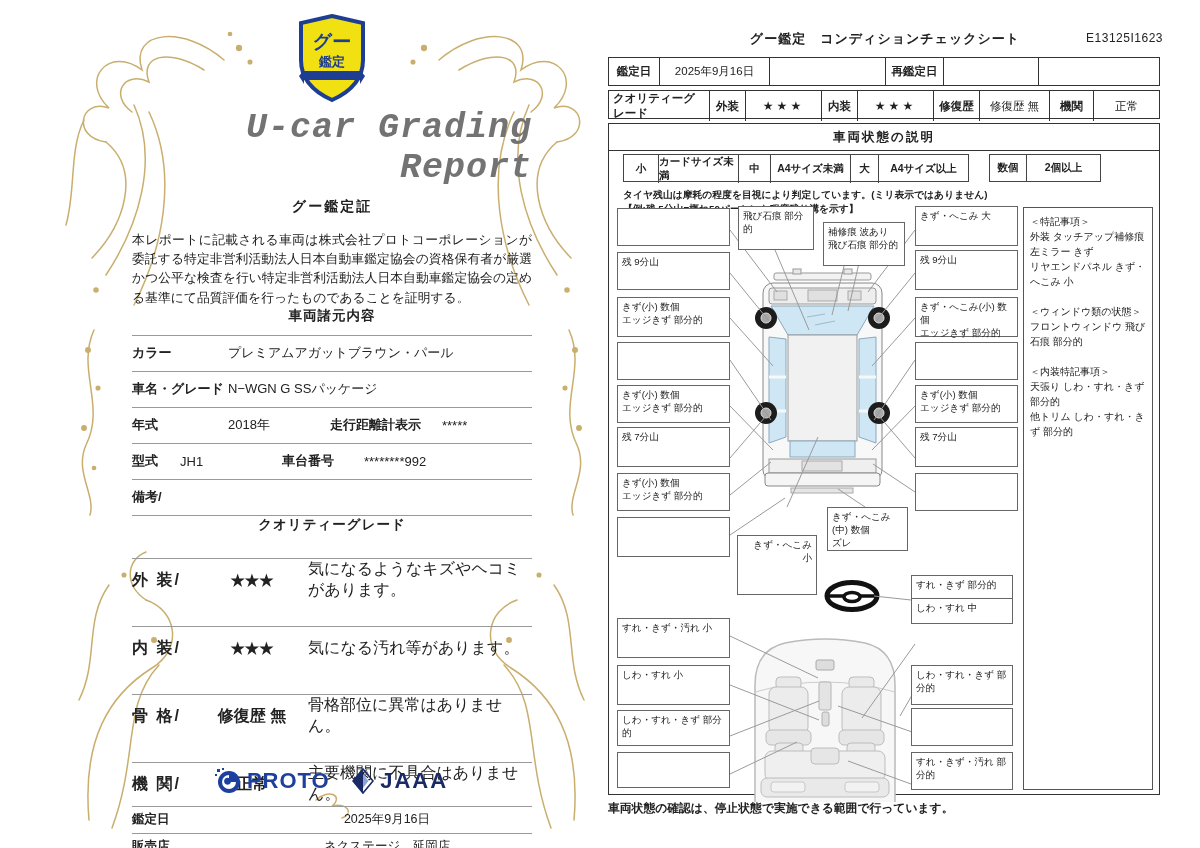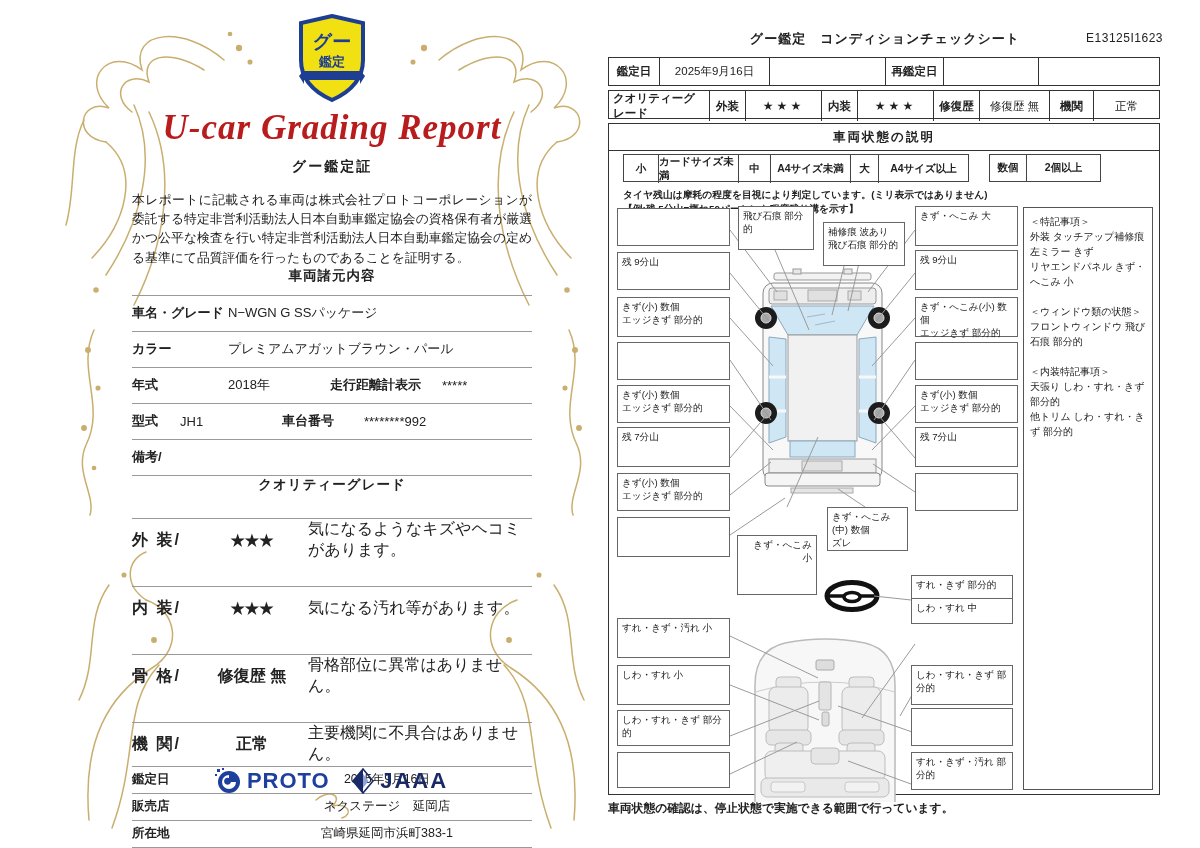--- a/index.html
+++ b/index.html
@@ -9,22 +9,22 @@
   *{box-sizing:border-box; margin:0; padding:0;}
   html,body{width:1200px;height:848px;}
   body{position:relative;background:#fff;font-family:"Liberation Sans",sans-serif;color:var(--ink);overflow:hidden;}
 
   
   .page-left{position:absolute;left:54px;top:0;width:555px;height:848px;}
   .ornament{position:absolute;left:0;top:0;width:555px;height:848px;pointer-events:none;}
   .lp-content{position:absolute;left:78px;top:14px;width:400px;}
   .badge-wrap{text-align:center;height:96px;}
   .badge-wrap svg{display:inline-block;}
-  .report-title{text-align:center;font-family:Liberation Serif, serif;font-style:italic;font-weight:bold;
-    font-size:35px;color:#b91c1c;letter-spacing:1px;margin-top:-2px;}
+  .report-title{text-align:right;font-family:Liberation Mono, monospace;font-style:italic;font-weight:bold;
+    font-size:35px;color:#737373;letter-spacing:1px;margin-top:-2px;}
   .report-sub{text-align:center;font-size:14px;font-weight:bold;margin-top:10px;letter-spacing:2px;}
   .intro{margin-top:14px;font-family:"DejaVu Serif",serif;font-size:12.8px;line-height:1.5;text-align:justify;}
   .sec-title{text-align:center;font-weight:bold;font-size:13.5px;margin-top:0;letter-spacing:1px;}
   .spec-table{margin-top:10px;border-bottom:1px solid #999;}
   .srow{display:grid;align-items:center;min-height:36px;border-top:1px solid #999;font-size:13px;}
   .srow .lbl{font-weight:bold;}
   .srow.r-name{grid-template-columns:96px 1fr;}
   .srow.r-color{grid-template-columns:96px 1fr;}
   .srow.r-year{grid-template-columns:96px 102px 112px 1fr;}
   .srow.r-model{grid-template-columns:48px 102px 82px 1fr;}
@@ -138,27 +138,27 @@
         <polygon points="66,62 61,56 61,70" fill="#1d3e93"></polygon>
         <rect x="4" y="57" width="58" height="9" rx="2" fill="#1d3e93"></rect>
       </svg>
     </div>
     <div class="report-title">U-car Grading Report</div>
     <div class="report-sub">グー鑑定証</div>
     <p class="intro">本レポートに記載される車両は株式会社プロトコーポレーションが委託する特定非営利活動法人日本自動車鑑定協会の資格保有者が厳選かつ公平な検査を行い特定非営利活動法人日本自動車鑑定協会の定める基準にて品質評価を行ったものであることを証明する。</p>
 
     <div class="sec-title">車両諸元内容</div>
     <div class="spec-table">
+      <div class="srow r-color">
+        <span class="lbl">カラー</span>
+        <span>プレミアムアガットブラウン・パール</span>
+      </div>
       <div class="srow r-name">
         <span class="lbl">車名・グレード</span>
         <span>N−WGN G SSパッケージ</span>
-      </div>
-      <div class="srow r-color">
-        <span class="lbl">カラー</span>
-        <span>プレミアムアガットブラウン・パール</span>
       </div>
       <div class="srow r-year">
         <span class="lbl">年式</span>
         <span>2018年</span>
         <span class="lbl">走行距離計表示</span>
         <span>*****</span>
       </div>
       <div class="srow r-model">
         <span class="lbl">型式</span>
         <span>JH1</span>

